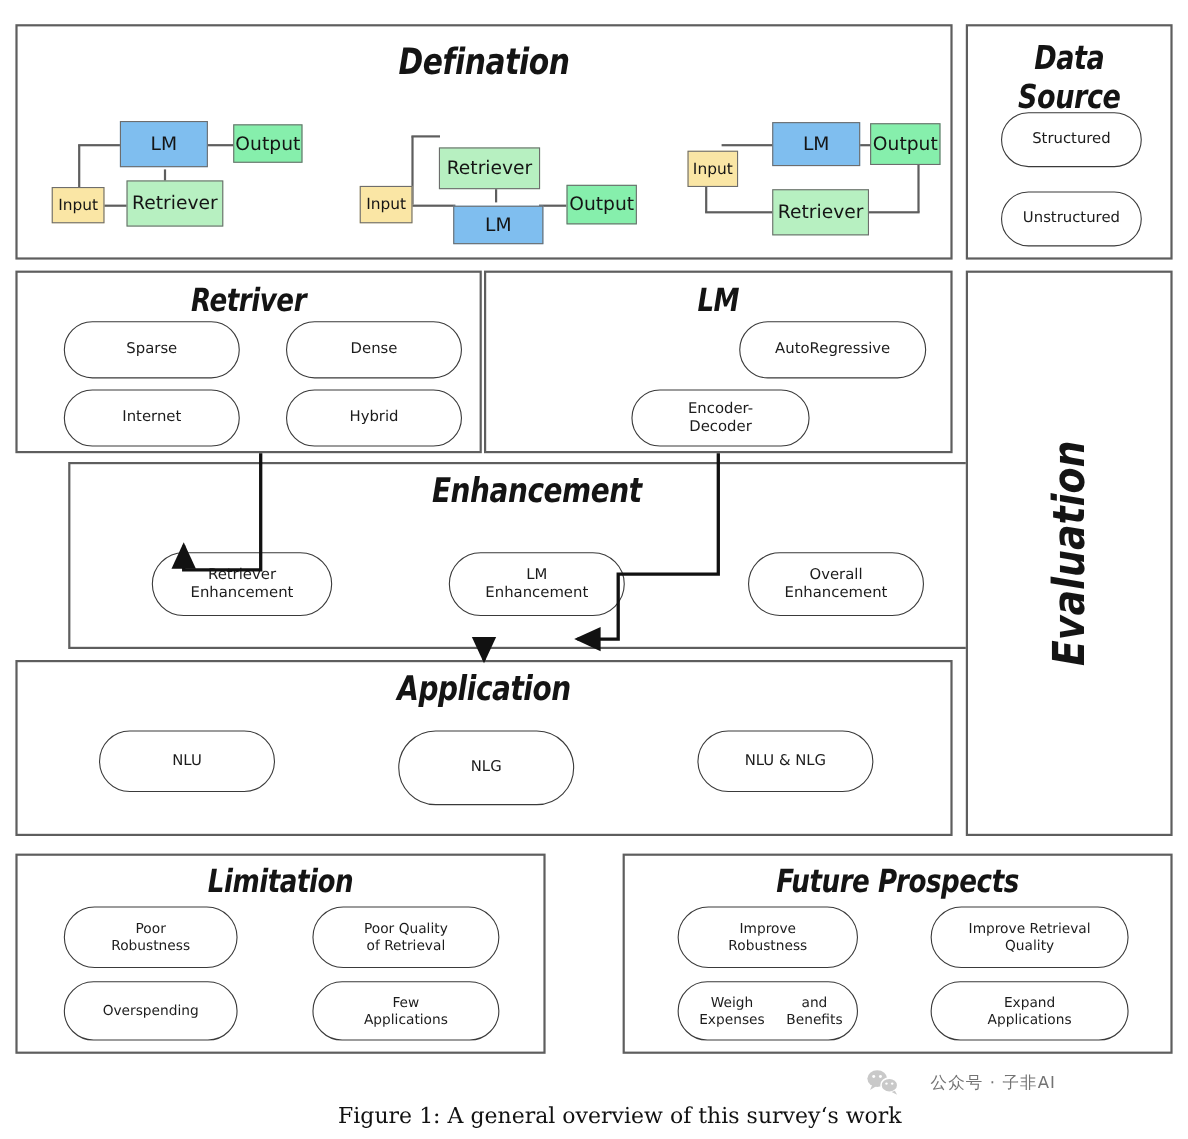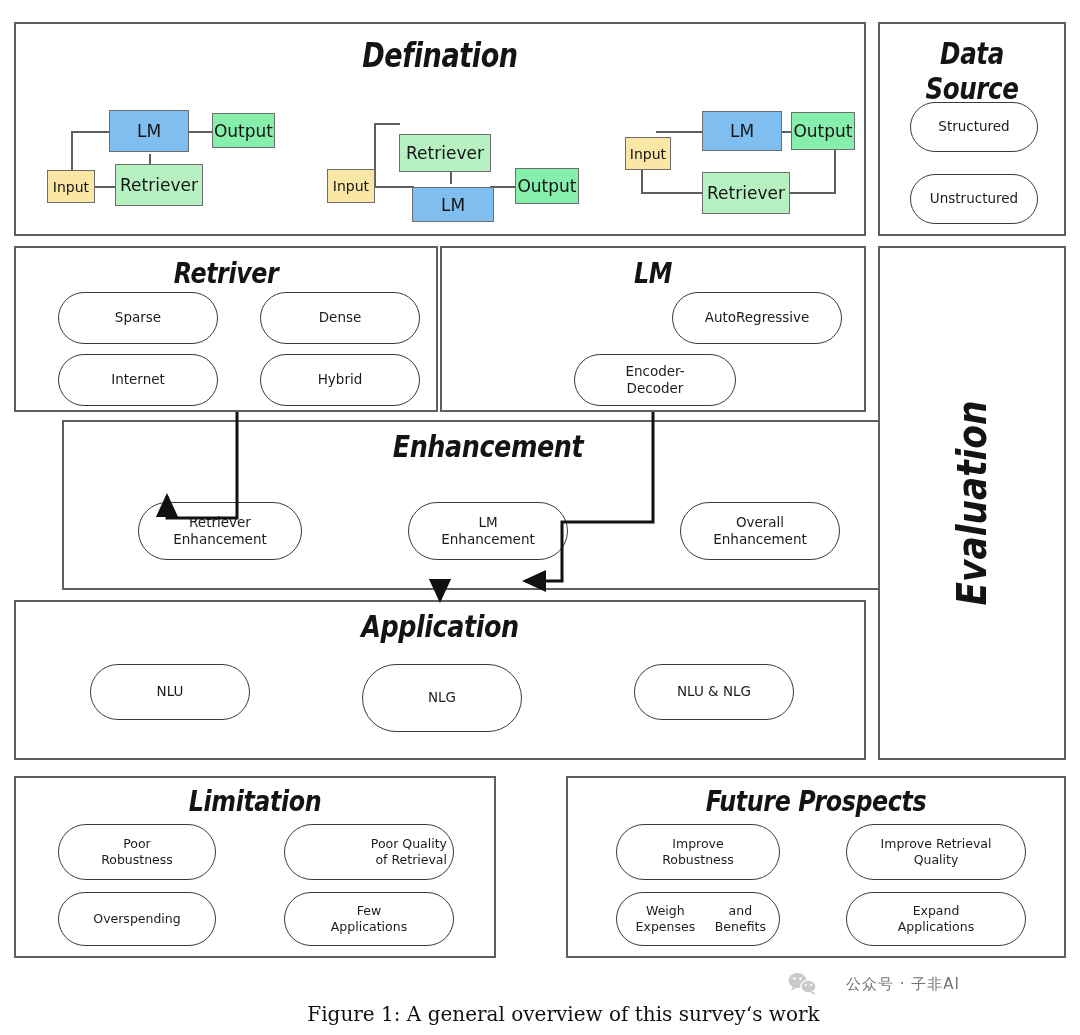--- a/index.html
+++ b/index.html
@@ -200,21 +200,21 @@
 <div class="panel" style="left:878px; top:246px; width:188px; height:514px;">
   <div class="eval-title">Evaluation</div>
 </div>
 
 <div class="panel" style="left:14px; top:776px; width:482px; height:182px;">
   <div class="panel-title" style="top:6px; font-size:29px;">Limitation</div>
   <div class="pill small" style="left:42px; top:46px; width:158px; height:56px; flex-direction:column;">
     <span>Poor</span>
     <span>Robustness</span>
   </div>
-  <div class="pill small" style="left:268px; top:46px; width:170px; height:56px; flex-direction:column;align-items:flex-end;">
+  <div class="pill small" style="left:268px; top:46px; width:170px; height:56px; flex-direction:column;">
     <span>Poor Quality</span>
     <span>of Retrieval</span>
   </div>
   <div class="pill small" style="left:42px; top:114px; width:158px; height:54px;">Overspending</div>
   <div class="pill small" style="left:268px; top:114px; width:170px; height:54px; flex-direction:column;">
     <span>Few</span>
     <span>Applications</span>
   </div>
 </div>
 

